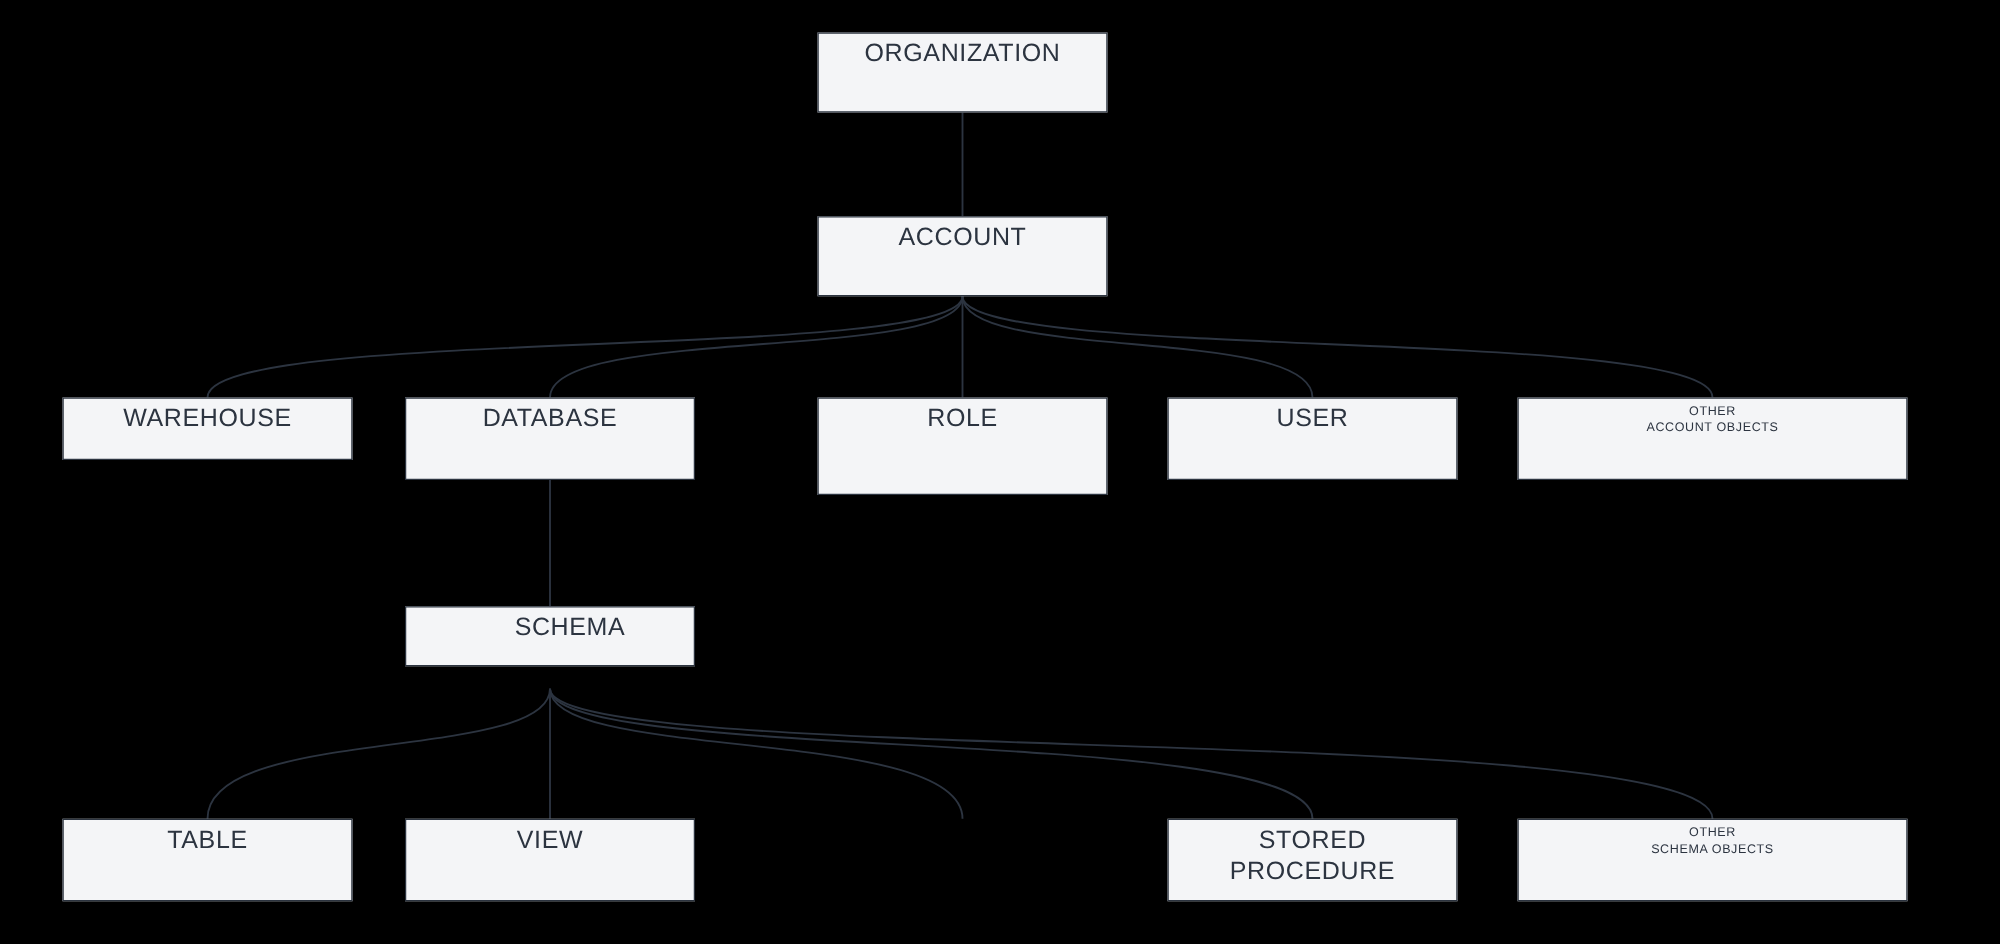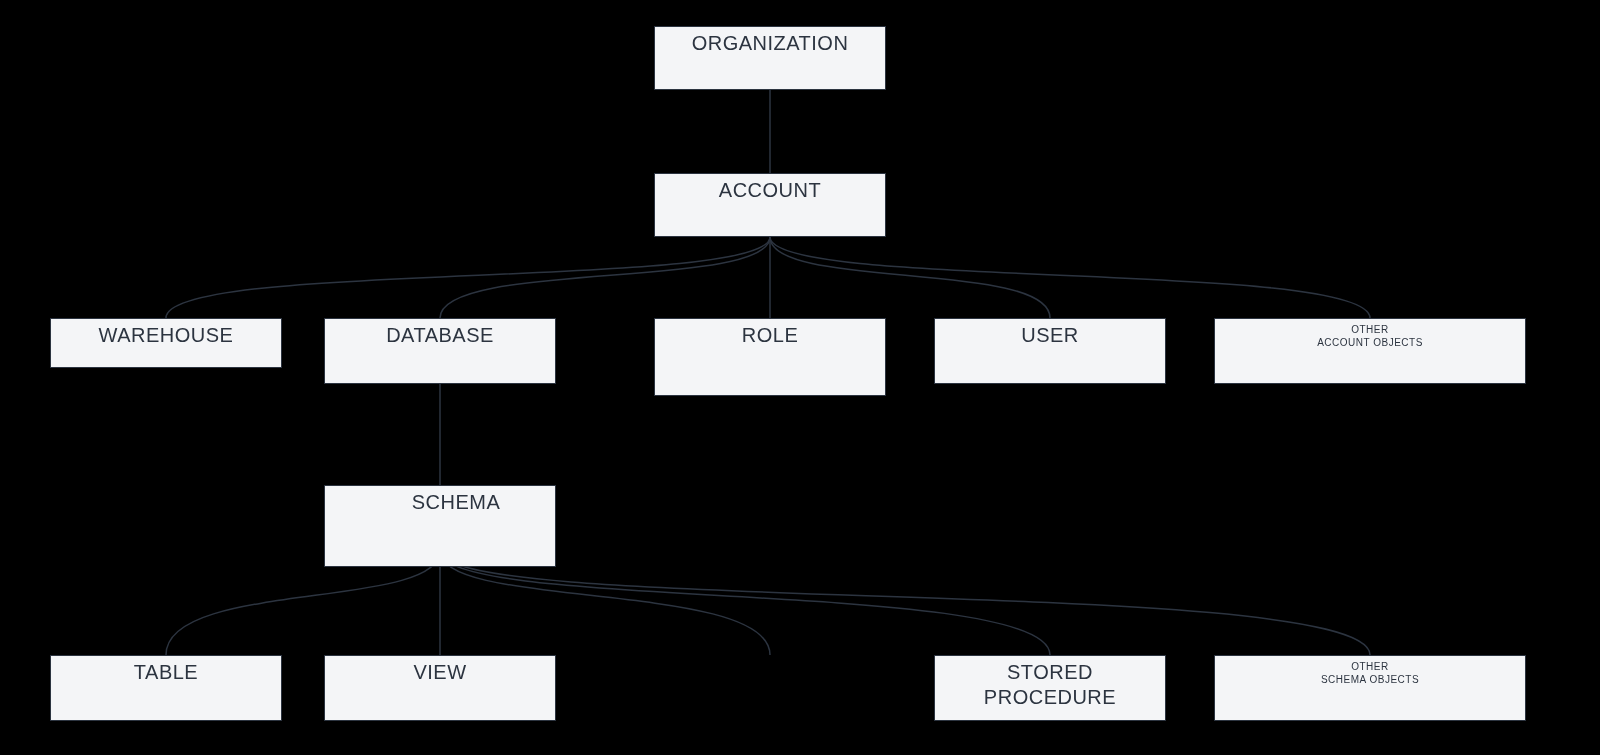--- a/index.html
+++ b/index.html
@@ -98,21 +98,21 @@
     <span class="label">ROLE</span>
   </div>
   <div class="node" style="left:934px; top:318px; width:232px; height:66px;">
     <span class="label">USER</span>
   </div>
   <div class="node small-text" style="left:1214px; top:318px; width:312px; height:66px;">
     <span class="label">OTHER
 ACCOUNT OBJECTS</span>
   </div>
 
-  <div class="node" style="left:324px; top:485px; width:232px; height:82px;padding-left:40px;">
+  <div class="node" style="left:324px; top:485px; width:232px; height:48px;padding-left:40px;">
     <span class="label">SCHEMA</span>
   </div>
 
   <div class="node" style="left:50px; top:655px; width:232px; height:66px;">
     <span class="label">TABLE</span>
   </div>
   <div class="node" style="left:324px; top:655px; width:232px; height:66px;">
     <span class="label">VIEW</span>
   </div>
   <div class="node" style="left:934px; top:655px; width:232px; height:66px;">

